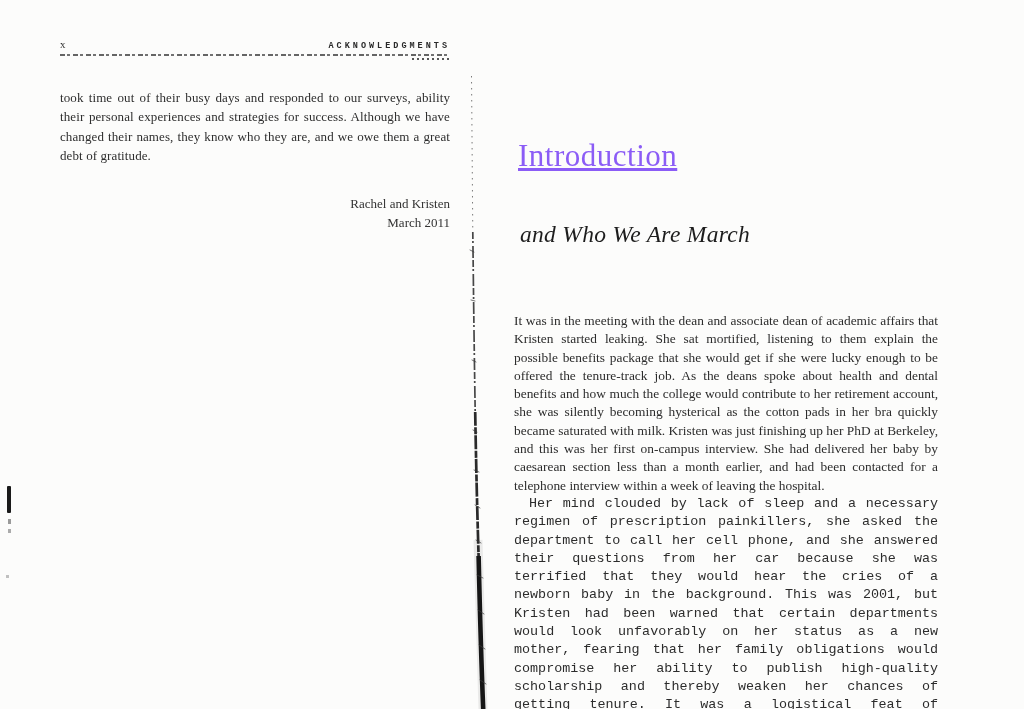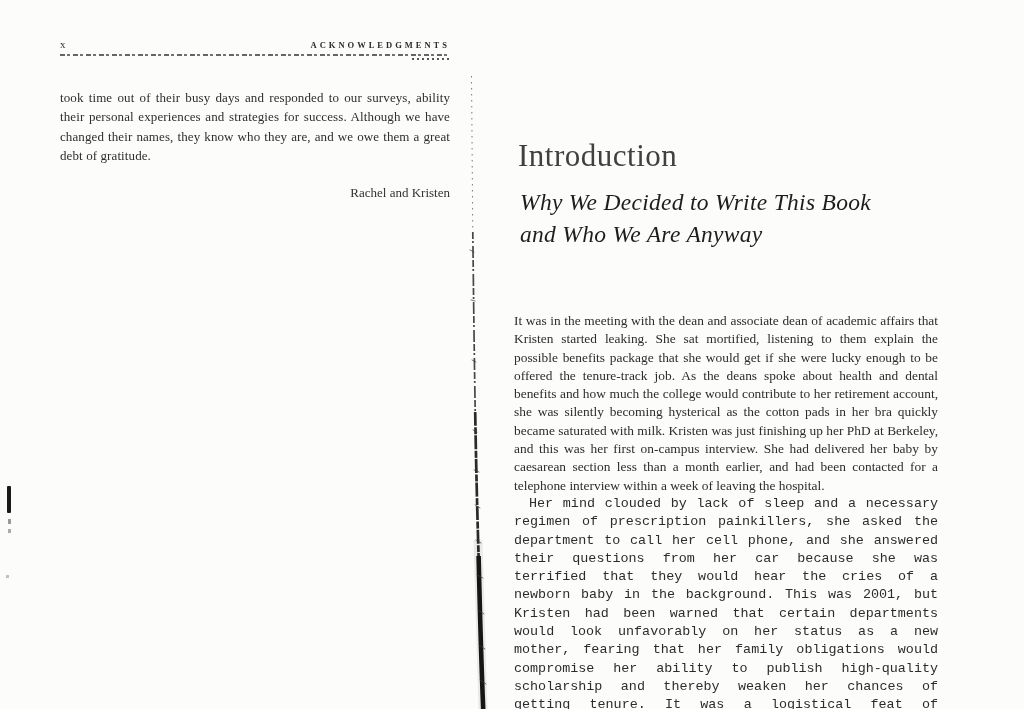--- a/index.html
+++ b/index.html
@@ -34,21 +34,21 @@
   }
   .folio {
     font-size: 11px;
     color: #333;
   }
   .running-head {
     font-size: 8.5px;
     font-weight: bold;
     letter-spacing: 3px;
     color: #2a2a2a;
-    font-family: Liberation Serif, serif;
+    font-family: Liberation Mono, monospace;
   }
   .header-rule {
     margin-top: 2px;
     height: 2px;
     background: repeating-linear-gradient(90deg,
       #4a4a4a 0 5px, rgba(74,74,74,0) 5px 7px,
       #5a5a5a 7px 10px, rgba(74,74,74,0) 10px 13px);
     opacity: 0.85;
   }
   .header-rule-dots {
@@ -60,42 +60,43 @@
   }
   .lp-body {
     margin: 28px 0 0 0;
     font-size: 13px;
     line-height: 19.5px;
     text-align: justify;
     color: #2e2e2e;
     letter-spacing: 0.1px;
   }
   .lp-signature {
-    margin-top: 17px;
+    margin-top: 28px;
     text-align: right;
     font-size: 13px;
     line-height: 19.5px;
     color: #333;
   }
   
   .right-page {
     position: absolute;
     left: 514px;
     top: 0;
     width: 424px;
   }
   .chapter-title {
     position: absolute;
     left: 4px;
     top: 138px;
     margin: 0;
     font-size: 31px;
     font-weight: normal;
-    color: #404040;
+    color: #8b5cf6;
     letter-spacing: 0.5px;
+    text-decoration: underline;
   }
   .chapter-subtitle {
     position: absolute;
     left: 6px;
     top: 186px;
     margin: 0;
     font-size: 23.5px;
     line-height: 32px;
     font-style: italic;
     font-weight: normal;
@@ -170,41 +171,42 @@
   <div class="left-page">
     <div class="lp-header">
       <span class="folio">x</span>
       <span class="running-head">ACKNOWLEDGMENTS</span>
     </div>
     <div class="header-rule"></div>
     <div class="header-rule-dots"></div>
     <p class="lp-body">took time out of their busy days and responded to our surveys, ability their personal experiences and strategies for success. Although we have changed their names, they know who they are, and we owe them a great debt of gratitude.</p>
     <div class="lp-signature">
       <div>Rachel and Kristen</div>
+      <div>March 2011</div>
     </div>
   </div>
 
   <svg class="gutter-svg" width="1024" height="709" viewBox="0 0 1024 709">
 
     <path d="M478,540 C479,590 481,650 483,709" stroke="#000000" stroke-opacity="0.07" stroke-width="9" fill="none"></path>
 
     <path d="M471.5,76 C472,128 472.3,180 472.8,232" stroke="#6a6a6a" stroke-width="0.9" stroke-dasharray="1.5,4.5" fill="none"></path>
 
     <path d="M472.8,232 C473.5,292 474.2,352 475.2,412" stroke="#474747" stroke-width="1.7" stroke-dasharray="7,2,2,3,12,2" fill="none"></path>
 
     <path d="M475.2,412 C476,460 477.2,512 478.6,556" stroke="#2a2a2a" stroke-width="2.7" stroke-dasharray="14,1.5,7,1" fill="none"></path>
 
     <path d="M478.6,556 C479.6,600 481,655 483.2,709" stroke="#161616" stroke-width="4.6" fill="none"></path>
 
     <path d="M470,250 l4,2 M471,300 l4,1 M472,360 l4,2 M473,430 l4,2 M474,470 l5,2 M475,505 l5,3 M476,540 l5,3 M477,575 l6,3 M478,610 l6,4 M479,645 l6,4 M480,680 l6,4" stroke="#3b3b3b" stroke-width="1" fill="none" stroke-linecap="round" opacity="0.7"></path>
   </svg>
 
   <div class="right-page">
     <h1 class="chapter-title">Introduction</h1>
-    <h2 class="chapter-subtitle"><span>Why We Decided to Write This Book</span><br><span>and Who We Are Anyway</span></h2>
+    <h2 class="chapter-subtitle"><br><span>and Who We Are March</span></h2>
     <div class="rp-body">
       <p>It was in the meeting with the dean and associate dean of academic affairs that Kristen started leaking. She sat mortified, listening to them explain the possible benefits package that she would get if she were lucky enough to be offered the tenure-track job. As the deans spoke about health and dental benefits and how much the college would contribute to her retirement account, she was silently becoming hysterical as the cotton pads in her bra quickly became saturated with milk. Kristen was just finishing up her PhD at Berkeley, and this was her first on-campus interview. She had delivered her baby by caesarean section less than a month earlier, and had been contacted for a telephone interview within a week of leaving the hospital.</p>
       <p class="indented">Her mind clouded by lack of sleep and a necessary regimen of prescription painkillers, she asked the department to call her cell phone, and she answered their questions from her car because she was terrified that they would hear the cries of a newborn baby in the background. This was 2001, but Kristen had been warned that certain departments would look unfavorably on her status as a new mother, fearing that her family obligations would compromise her ability to publish high-quality scholarship and thereby weaken her chances of getting tenure. It was a logistical feat of Himalayan proportions to leave her little daughter and fly from California to Maine for a two-day interview, all the while pretending that she was just another childless graduate student.</p>
     </div>
   </div>
 
   <div class="edge-mark-1"></div>
   <div class="edge-mark-2"></div>
   <div class="edge-mark-3"></div>
   <div class="edge-mark-4"></div>

